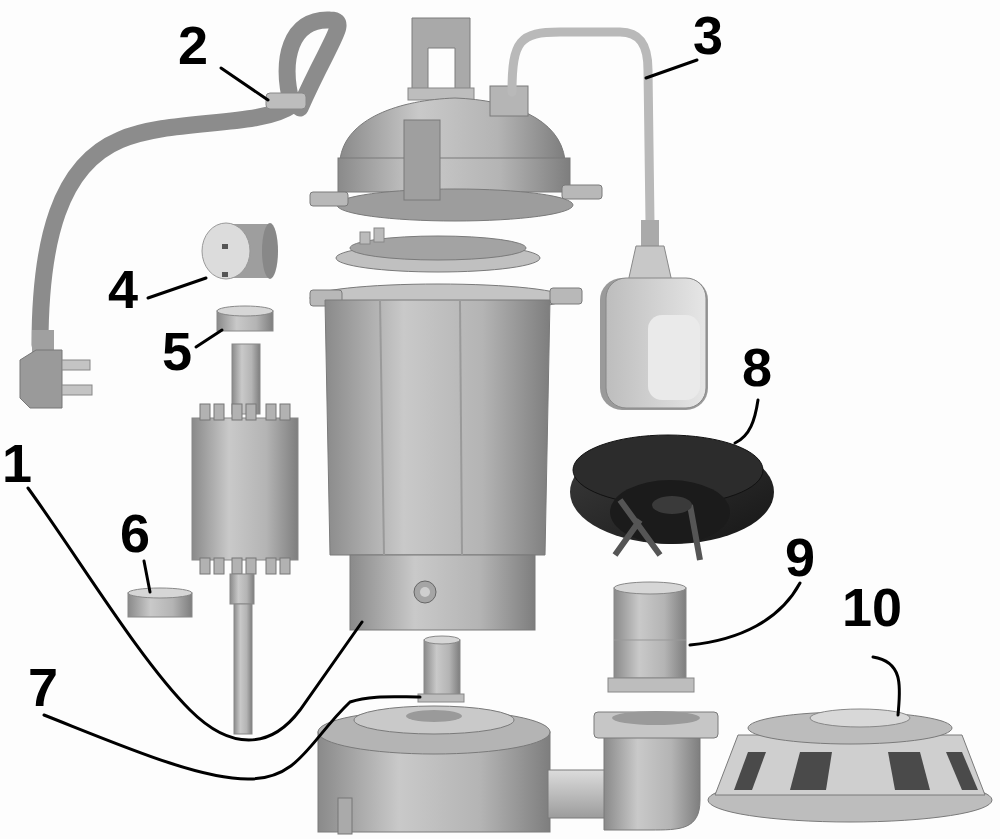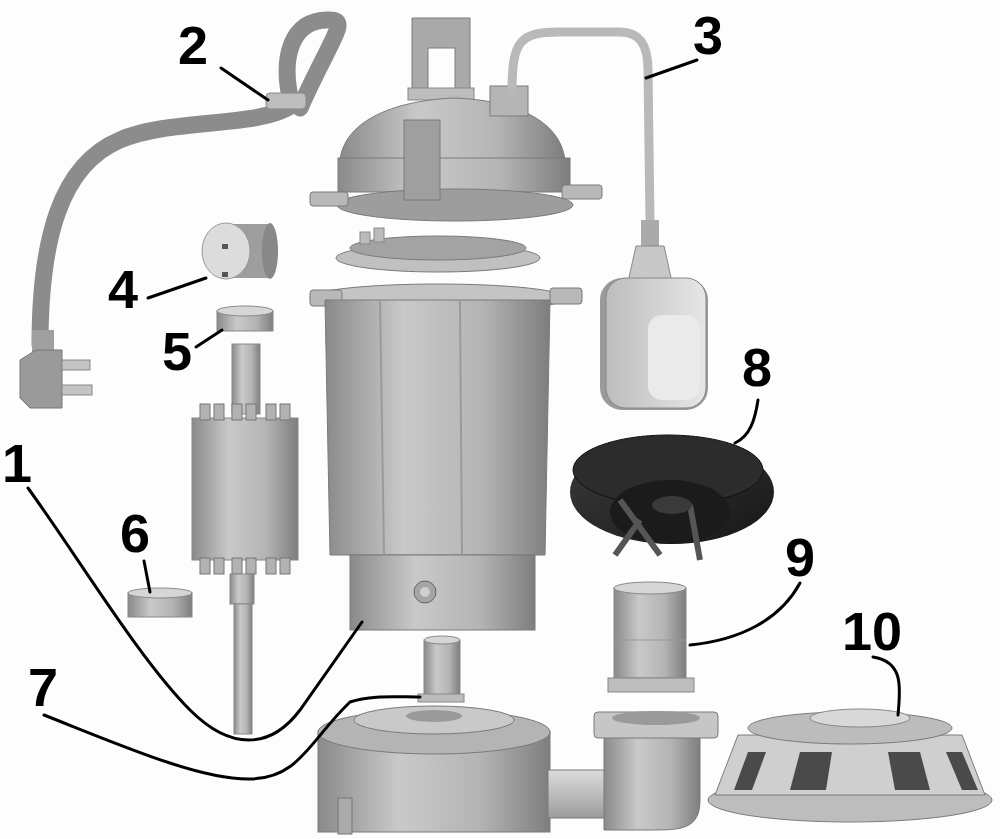--- a/index.html
+++ b/index.html
@@ -186,14 +186,14 @@
 
   <div class="callout" style="left:2px;top:436px;">1</div>
   <div class="callout" style="left:178px;top:18px;">2</div>
   <div class="callout" style="left:693px;top:8px;">3</div>
   <div class="callout" style="left:108px;top:262px;">4</div>
   <div class="callout" style="left:162px;top:324px;">5</div>
   <div class="callout" style="left:120px;top:506px;">6</div>
   <div class="callout" style="left:28px;top:660px;">7</div>
   <div class="callout" style="left:742px;top:340px;">8</div>
   <div class="callout" style="left:785px;top:530px;">9</div>
-  <div class="callout" style="left:842px;top:604px;">10</div>
+  <div class="callout" style="left:842px;top:580px;">10</div>
 </div>
 
 </body></html>

